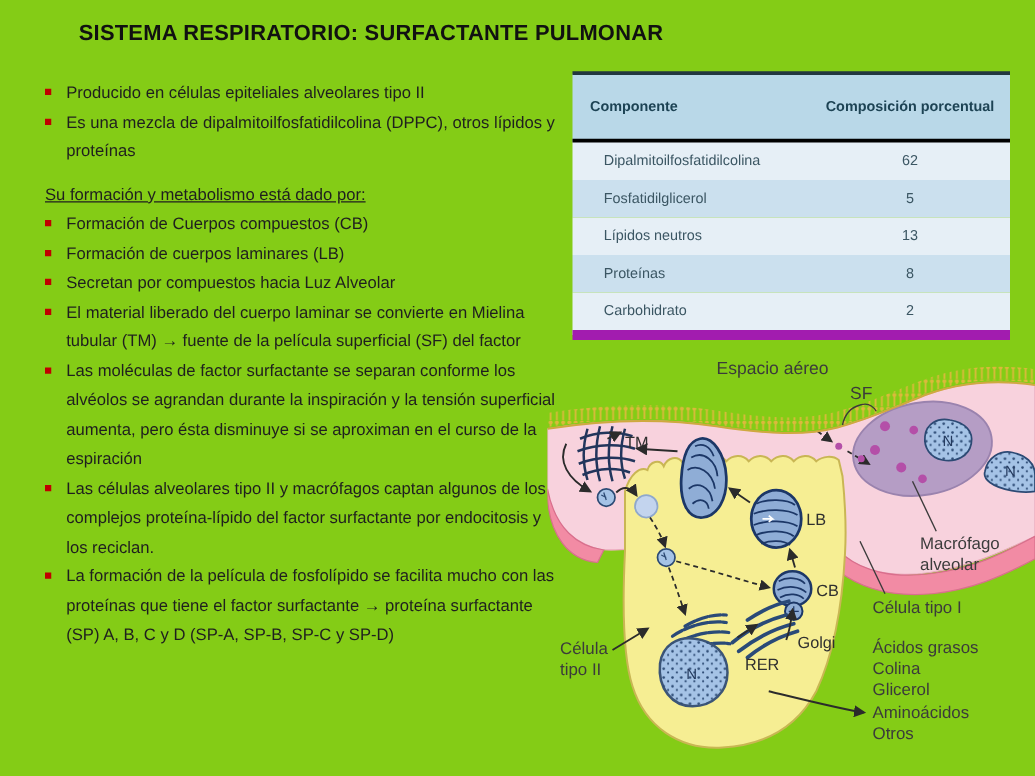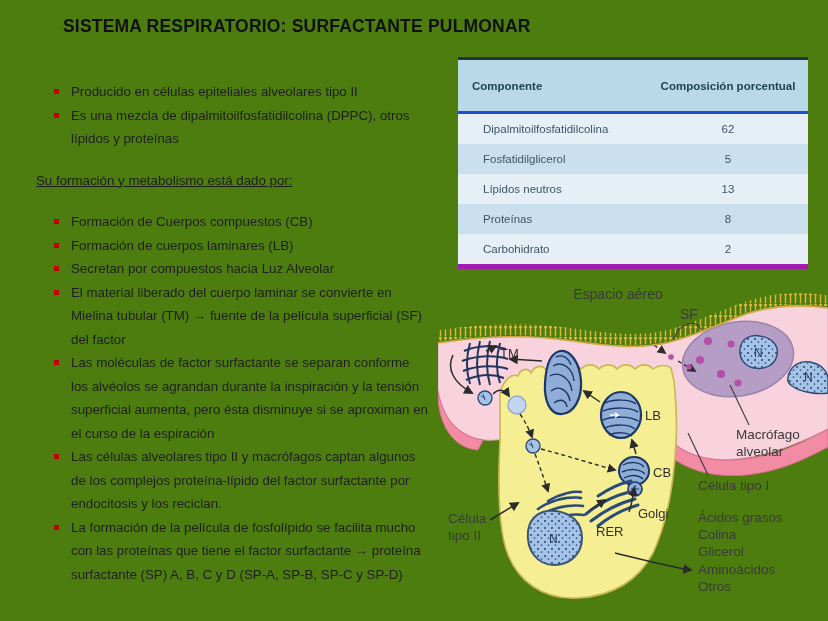--- a/index.html
+++ b/index.html
@@ -1,36 +1,36 @@
 <!DOCTYPE html>
 <html><head>
 <meta charset="utf-8">
 <style>
   html,body{margin:0;padding:0;background:#fff;}
-  .slide{position:relative;width:828px;height:621px;background:#4d7c0f;overflow:hidden;
+  .slide{position:relative;width:828px;height:621px;background:#84cc16;overflow:hidden;
          font-family:"Liberation Sans",sans-serif;text-decoration:underline;}
   .title{position:absolute;left:63px;top:16px;font-size:17.5px;font-weight:bold;color:#111;
          letter-spacing:.2px;white-space:nowrap;}
   
   .leftcol{position:absolute;left:35px;top:62px;width:412px;font-size:13.3px;color:#1f1f1f;}
-  ul.blist{list-style:none;margin:18px;padding:0;}
+  ul.blist{list-style:none;margin:0;padding:0;}
   li.bullet{display:flex;align-items:flex-start;line-height:23.5px;}
   .sq{flex:0 0 auto;width:5px;height:5px;background:#c00000;margin:9px 12px 0 1px;}
   .bt{flex:1 1 auto;}
-  .section-heading{margin:11px 0 16px 1px;line-height:23.5px;text-decoration:underline;color:#1f1f1f;}
+  .section-heading{margin:11px 0 0 1px;line-height:23.5px;text-decoration:underline;color:#1f1f1f;}
   
   .ctable{position:absolute;left:458px;top:57px;width:350px;border-collapse:collapse;
           font-size:11.5px;}
   .ctable th{background:#b9d8e8;color:#1d4354;border-top:3px solid #22363f;
-             border-bottom:3px solid #1d4ed8;height:27px;padding:0 0 0 14px;text-align:left;}
+             border-bottom:3px solid #000000;height:27px;padding:0 0 0 14px;text-align:left;}
   .ctable th.num{text-align:center;padding:12px 6px;}
   .ctable td{height:30px;color:#3b5663;padding:0 0 0 25px;background:#e6eff6;}
   .ctable td.num{text-align:center;padding:0;width:160px;}
   .ctable tbody tr:nth-child(even) td{background:#cbe0ee;}
-  .ctable tbody tr:last-child td{border-bottom:5px solid #a21caf;}
+  .ctable tbody tr:last-child td{border-bottom:8px solid #a21caf;}
   
   .diagram{position:absolute;left:438px;top:281px;width:390px;height:340px;}
   .dlabel{fill:#3b3b3b;font-family:"Liberation Sans",sans-serif;font-size:13.5px;}
   .dlabel-sm{fill:#2f2f2f;font-family:"Liberation Sans",sans-serif;font-size:13px;}
   .nlab{fill:#243a5e;font-family:"Liberation Sans",sans-serif;font-size:12px;}
 </style>
 </head>
 <body>
 
 <div class="slide">

